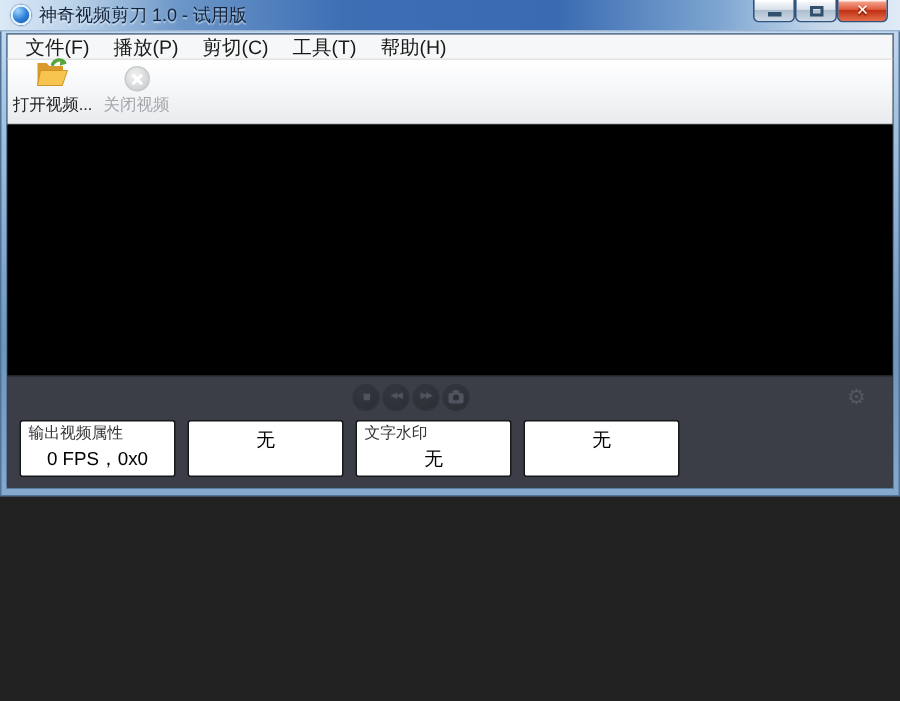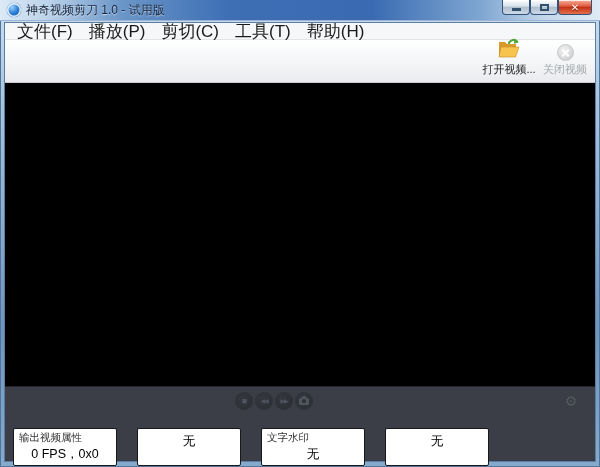--- a/index.html
+++ b/index.html
@@ -1,19 +1,19 @@
 <!DOCTYPE html>
 <html><head>
 <meta charset="utf-8">
 <style>
   html,body{margin:0;padding:0;background:#222;}
   *{box-sizing:border-box;font-family:"Liberation Sans","DejaVu Sans",sans-serif;}
 
   .window{
-    position:relative;width:600px;height:467px;overflow:hidden;
+    position:relative;width:600px;height:331px;overflow:hidden;
     background:linear-gradient(180deg,#cfe0f0 0%,#aac6e2 20%,#6e95bd 70%,#86aacb 100%);
     box-shadow:inset 0 0 0 1px #51749b;
   }
 
   
   .titlebar{
     position:absolute;top:0;left:0;right:0;height:21px;
     background:linear-gradient(90deg,#dcE9f6 0%,#bcd3ea 8%,#6b96c8 20%,#3e6fb5 38%,#3a6bb2 62%,#7ea6d1 80%,#c4d7ea 91%,#dfeaf6 100%);
     display:flex;align-items:center;
     border-bottom:1px solid #9ab4d2;
@@ -46,28 +46,28 @@
     position:absolute;left:4px;right:4px;top:22px;bottom:5px;
     display:flex;flex-direction:column;background:#000;
     border:1px solid #5a7da3;
   }
 
   
   .menubar{
     height:17px;flex:0 0 17px;background:#f6f7f8;border-bottom:1px solid #e2e4e6;
     display:flex;align-items:center;padding-left:4px;
   }
-  .menu-item{font-size:17px;color:#1a1a1a;padding:0 8px;line-height:17px;cursor:default;}
+  .menu-item{font-size:13px;color:#1a1a1a;padding:0 8px;line-height:17px;cursor:default;}
 
   
   .toolbar{
     height:43px;flex:0 0 43px;
     background:linear-gradient(180deg,#ffffff 0%,#f2f4f6 60%,#e9ebee 100%);
     border-bottom:1px solid #c9cbce;
-    display:flex;align-items:stretch;padding:2px 2px;justify-content:flex-end;
+    display:flex;align-items:stretch;padding:2px 2px;
   }
   .tool-btn{
     width:56px;display:flex;flex-direction:column;align-items:center;justify-content:flex-end;
     padding:2px 2px 3px;border-radius:3px;cursor:default;
   }
   .tool-btn .tb-icon{height:24px;display:flex;align-items:center;justify-content:center;}
   .tool-btn .tb-label{font-size:11px;color:#222;margin-top:1px;white-space:nowrap;}
   .tool-btn.disabled .tb-label{color:#a3a7ab;}
   .close-video-icon{
     width:17px;height:17px;border-radius:50%;
@@ -99,21 +99,21 @@
   .pbtn .pb-glyph{transform:translateY(-0.5px);letter-spacing:-1px;}
   .camera-shape{position:relative;width:10px;height:7px;border-radius:1.5px;background:#50545e;}
   .camera-shape::before{content:"";position:absolute;top:-2px;left:3px;width:4px;height:2px;background:#50545e;border-radius:1px 1px 0 0;}
   .camera-shape::after{content:"";position:absolute;top:1.5px;left:3px;width:4px;height:4px;border-radius:50%;background:#2c2f36;}
   .gear{
     position:absolute;right:16px;top:6px;width:16px;height:16px;
     color:#54585f;font-size:14px;line-height:16px;text-align:center;cursor:default;
     font-family:"DejaVu Sans",sans-serif;
   }
 
-  .panel-row{position:absolute;left:8px;top:29px;display:flex;gap:20px;margin-top:12px;}
+  .panel-row{position:absolute;left:8px;top:29px;display:flex;gap:8px;}
   .panel{
     width:104px;height:38px;background:#ffffff;border:1px solid #17181c;border-radius:2px;
     padding:2px 5px;display:flex;flex-direction:column;cursor:default;
   }
   .panel-label{font-size:10.5px;color:#333;line-height:13px;white-space:nowrap;}
   .panel-value{font-size:12.5px;font-weight:normal;color:#000;text-align:center;flex:1;line-height:20px;white-space:nowrap;}
 </style>
 </head>
 <body>
 

